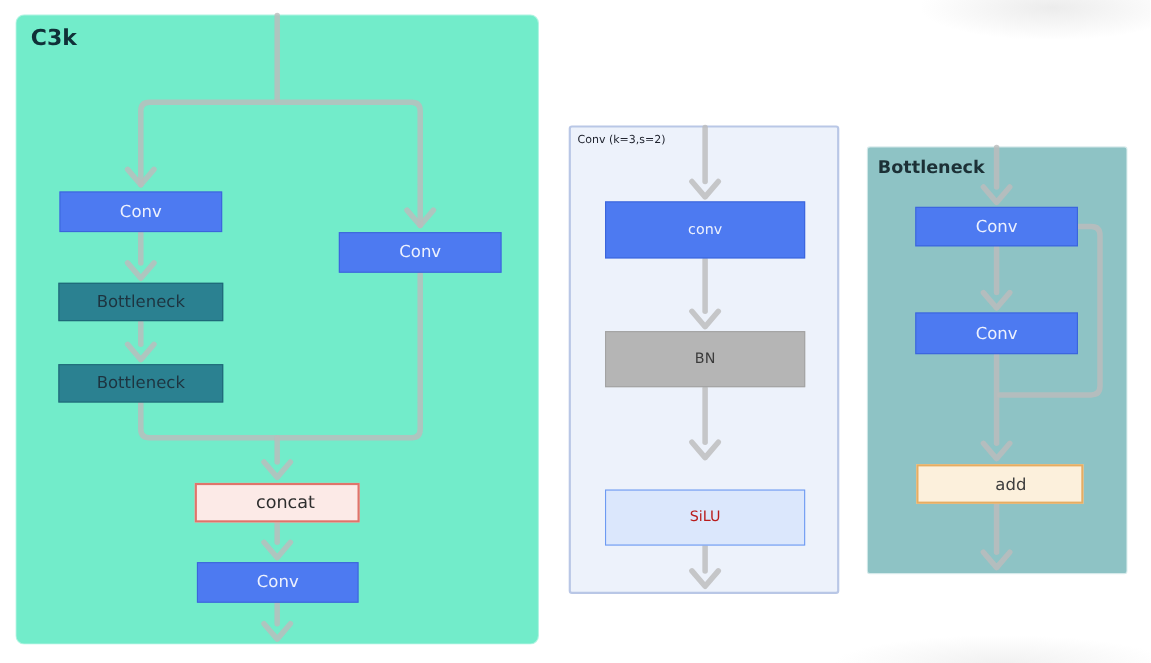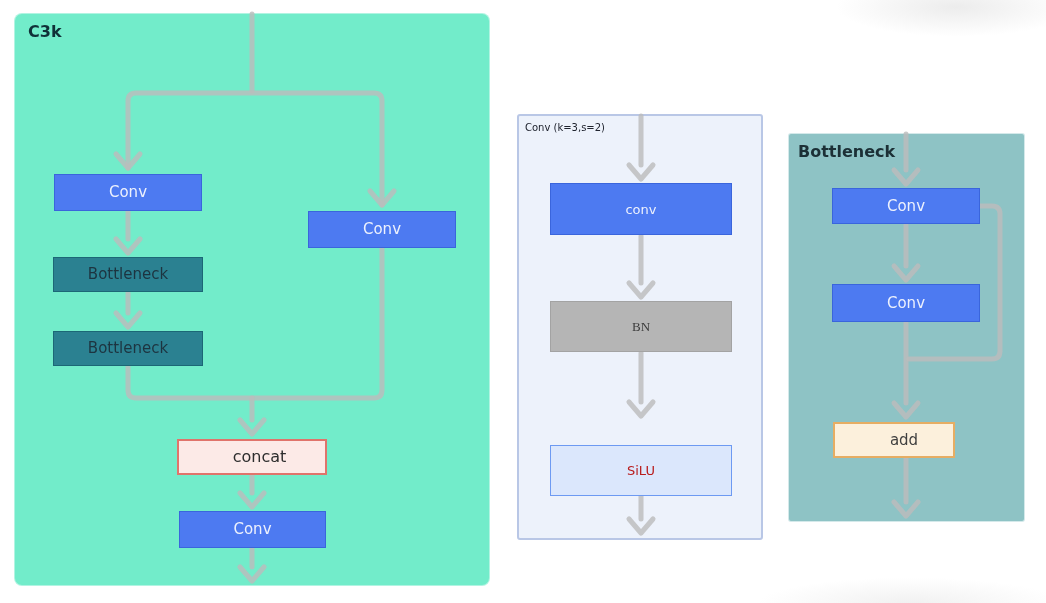--- a/index.html
+++ b/index.html
@@ -26,21 +26,21 @@
     left:517px;top:114px;width:246px;height:426px;
     background:var(--panel-conv-bg,#edf2fb);
     border:2px solid var(--panel-conv-border,#b9c7e6);border-radius:3px;
   }
   .panel-bneck{
     left:788px;top:133px;width:237px;height:389px;
     background:var(--panel-bottleneck-bg,#8ec3c5);
     border:1px solid rgba(225,240,240,0.85);border-radius:3px;
   }
   .panel-label{position:absolute;white-space:nowrap;}
-  .label-c3k{left:13px;top:8px;font-size:16px;font-weight:600;color:#103038;}
+  .label-c3k{left:13px;top:8px;font-size:20px;font-weight:600;color:#103038;}
   .label-conv{left:6px;top:6px;font-size:10px;font-weight:400;color:#20242f;}
   .label-bneck{left:9px;top:8px;font-size:16px;font-weight:600;color:#1c3036;}
 
   svg.connectors{position:absolute;left:0;top:0;pointer-events:none;}
   svg.connectors path{
     fill:none;stroke:var(--connector,#bcbcbc);stroke-opacity:0.82;
     stroke-width:5;stroke-linecap:round;stroke-linejoin:round;
   }
 
   .node{
@@ -81,25 +81,25 @@
   .node-conv-small{font-size:13px;}
 
   
   .n-c3k-conv-left   {left:54px;  top:174px; width:148px; height:37px;}
   .n-c3k-bneck1      {left:53px;  top:257px; width:150px; height:35px;}
   .n-c3k-bneck2      {left:53px;  top:331px; width:150px; height:35px;}
   .n-c3k-conv-right  {left:308px; top:211px; width:148px; height:37px;}
   .n-c3k-concat      {left:177px; top:439px; width:150px; height:36px;}
   .n-c3k-conv-out    {left:179px; top:511px; width:147px; height:37px;}
   .n-cb-conv         {left:550px; top:183px; width:182px; height:52px;}
-  .n-cb-bn           {left:550px; top:301px; width:182px; height:51px;font-family:Liberation Serif, serif;}
+  .n-cb-bn           {left:550px; top:301px; width:182px; height:51px;}
   .n-cb-silu         {left:550px; top:420px; width:182px; height:51px;}
   .n-bn-conv1        {left:832px; top:188px; width:148px; height:36px;}
   .n-bn-conv2        {left:832px; top:284px; width:148px; height:38px;}
-  .n-bn-add          {left:833px; top:422px; width:122px; height:36px;padding-left:20px;}
+  .n-bn-add          {left:833px; top:422px; width:152px; height:36px;padding-left:20px;}
 </style>
 </head>
 <body>
 
 <div class="canvas">
 
   <div class="artifact top-right"></div>
   <div class="artifact bottom-right"></div>
 
   <div class="panel panel-c3k">

